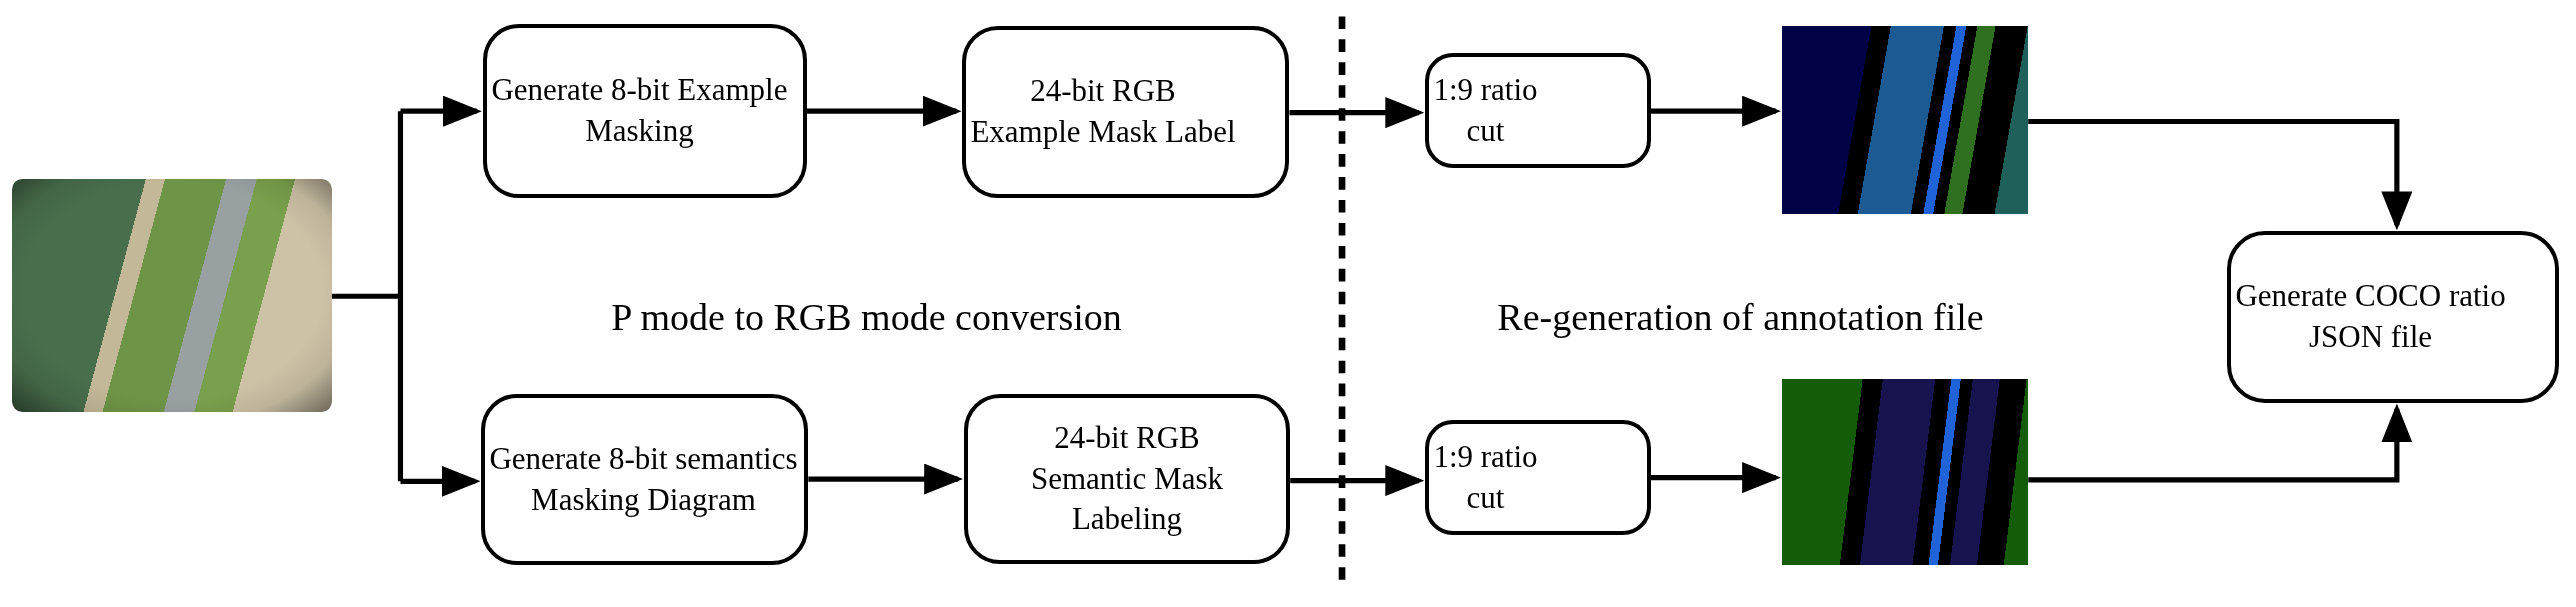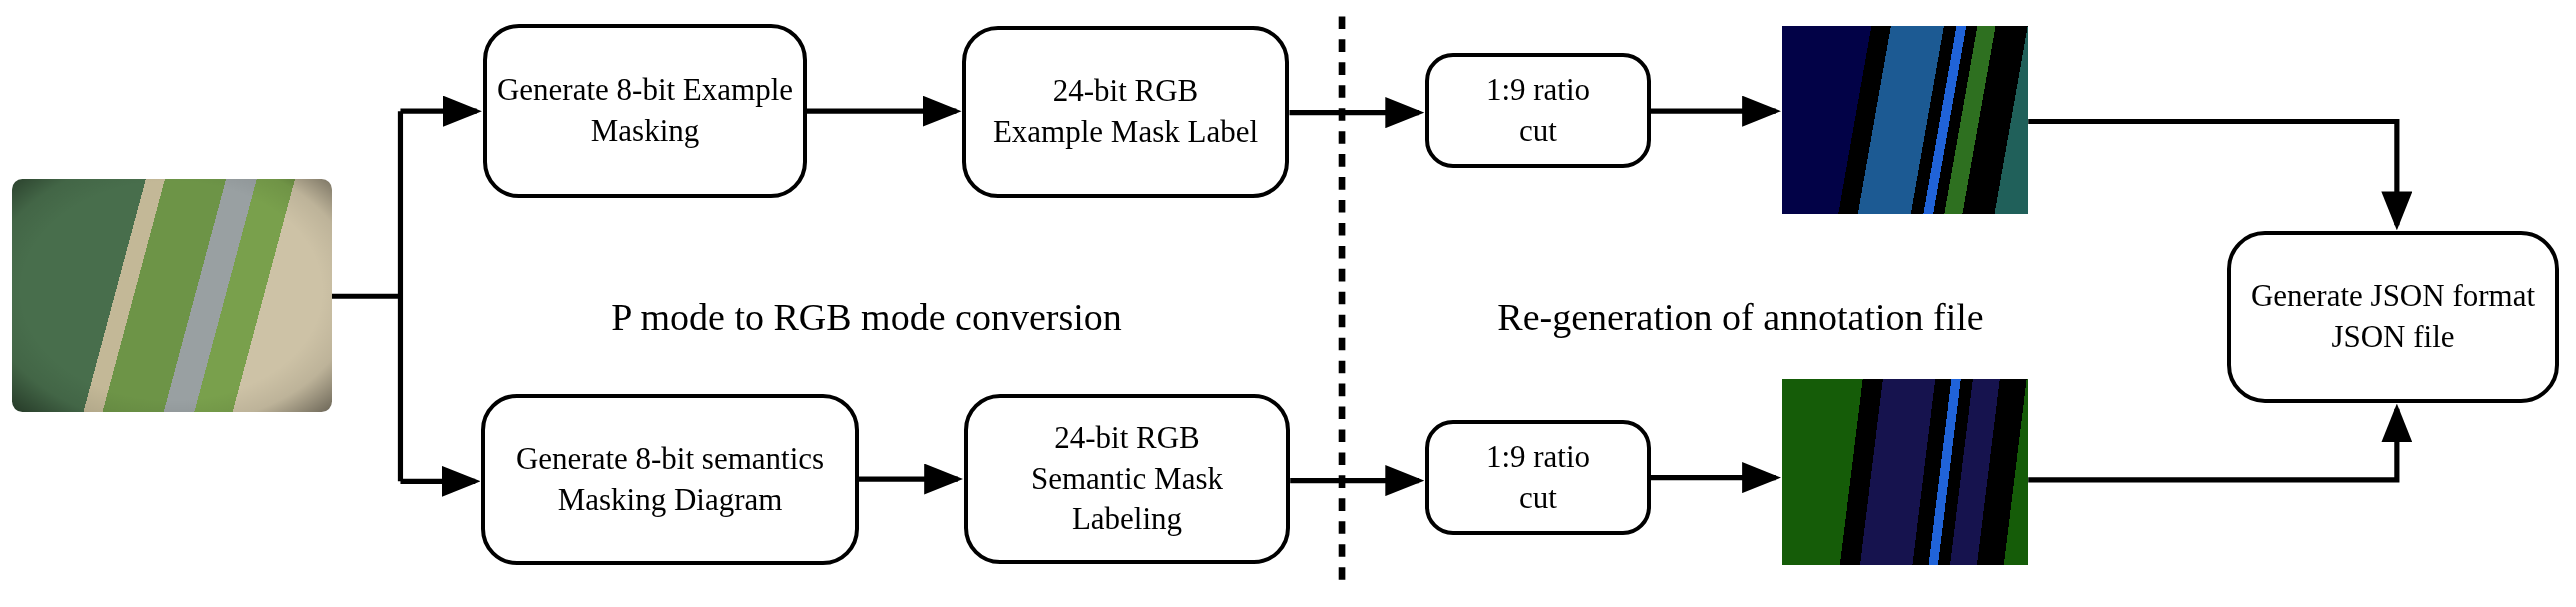--- a/index.html
+++ b/index.html
@@ -33,21 +33,21 @@
     fill: none;
   }
   .node {
     position: absolute;
     box-sizing: border-box;
     border: 4.4px solid var(--line, #000);
     border-radius: 36px;
     background: #ffffff;
     display: flex;
     align-items: center;
-    justify-content: center;
+    justify-content: flex-start;
     text-align: center;
   }
   .node-label {
     white-space: pre-line;
     font-size: 31px;
     line-height: 1.32;
     color: #000;
     padding: 0 4.4px;
   }
   .section-label {
@@ -101,21 +101,21 @@
       var(--mask-bright-blue) 63% 66.5%,
       #000 66.5% 71%,
       var(--mask-navy2) 71% 81%,
       #000 81% 91%,
       var(--mask-dark-green) 91% 100%);
   }
   
   .n-gen-example   { left: 483px;  top: 24.4px;  width: 324px; height: 174px; }
   .n-rgb-example   { left: 962px; top: 26px;  width: 327px; height: 172px; }
   .n-cut-top       { left: 1425px; top: 53px;  width: 226px; height: 115px; border-radius: 28px; }
-  .n-gen-semantic  { left: 481px;  top: 394px; width: 378px; height: 171px; }
+  .n-gen-semantic  { left: 481px;  top: 394px; width: 327px; height: 171px; }
   .n-rgb-semantic  { left: 964px; top: 394px; width: 326px; height: 170px; }
   .n-cut-bottom    { left: 1425px; top: 420px; width: 226px; height: 115px; border-radius: 28px; }
   .n-coco          { left: 2227px; top: 231px; width: 332px; height: 172px; border-radius: 38px; }
   .label-left  { left: 577px;  top: 295px; width: 579px; }
   .label-right { left: 1455px; top: 295px; width: 571px; }
 </style>
 </head>
 <body>
 
 <div class="canvas">
@@ -171,21 +171,21 @@
   </div>
 
   <div class="node n-cut-bottom">
     <div class="node-label">1:9 ratio
 cut</div>
   </div>
 
   <div class="mask mask-bottom"></div>
 
   <div class="node n-coco">
-    <div class="node-label">Generate JSON format
+    <div class="node-label">Generate COCO ratio
 JSON file</div>
   </div>
 
   <div class="section-label label-left">P mode to RGB mode conversion</div>
 
   <div class="section-label label-right">Re-generation of annotation file</div>
 
 </div>
 
 

